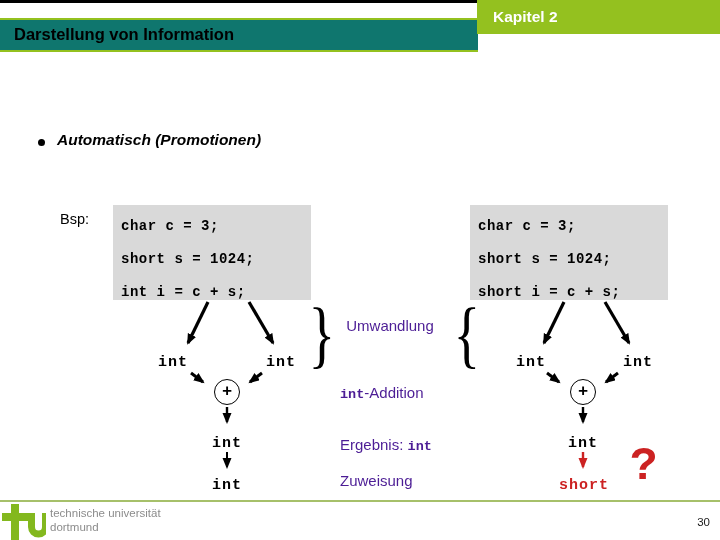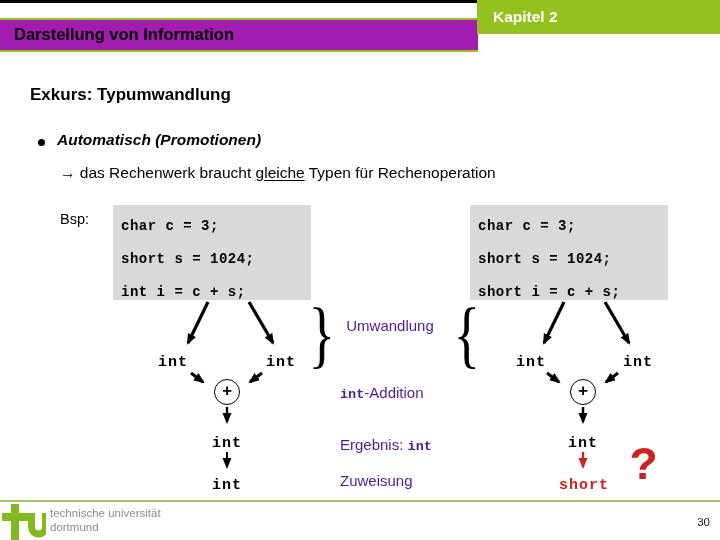--- a/index.html
+++ b/index.html
@@ -6,21 +6,21 @@
   html,body { background:#fff; }
   #slide {
     position: relative; width: 720px; height: 540px;
     background: #fff; overflow: hidden;
     font-family: "Liberation Sans", sans-serif; color: #000;
   }
   .abs { position: absolute; }
   
   .top-line { top:0; left:0; width:720px; height:3px; background:#000; }
   .title-box {
-    top:18px; left:0; width:478px; height:34px; background:#a21caf;
+    top:18px; left:0; width:478px; height:34px; background:#0f766e;
     border-top:2.5px solid #94C11F; border-bottom:2.5px solid #94C11F;
   }
   .title-box .t { padding-left:14px; line-height:28px; font-size:16.5px; font-weight:bold; }
   .chapter-box {
     top:0; left:477px; width:243px; height:34px; background:#94C11F;
     color:#fff; font-weight:bold; font-size:15.5px; line-height:34px; padding-left:16px;
   }
   
   .section-heading { left:30px; top:85px; font-size:17px; font-weight:bold; }
   .bullet-dot { left:38px; top:139px; width:7px; height:7px; border-radius:50%; background:#000; }
@@ -73,24 +73,22 @@
 <body>
 
 <div id="slide">
 
   <div class="abs top-line"></div>
   <div class="abs title-box">
     <div class="t">Darstellung von Information</div>
   </div>
   <div class="abs chapter-box">Kapitel 2</div>
 
-  <div class="abs section-heading">Exkurs: Typumwandlung</div>
   <div class="abs bullet-dot"></div>
   <div class="abs bullet-text">Automatisch (Promotionen)</div>
-  <div class="abs note-line"><span>→ das Rechenwerk braucht </span><u>gleiche</u><span> Typen für Rechenoperation</span></div>
   <div class="abs bsp-label">Bsp:</div>
 
   <div class="abs code-block code-left">
     <div>char c = 3;</div>
     <div>short s = 1024;</div>
     <div>int i = c + s;</div>
   </div>
   <div class="abs code-block code-right">
     <div>char c = 3;</div>
     <div>short s = 1024;</div>

